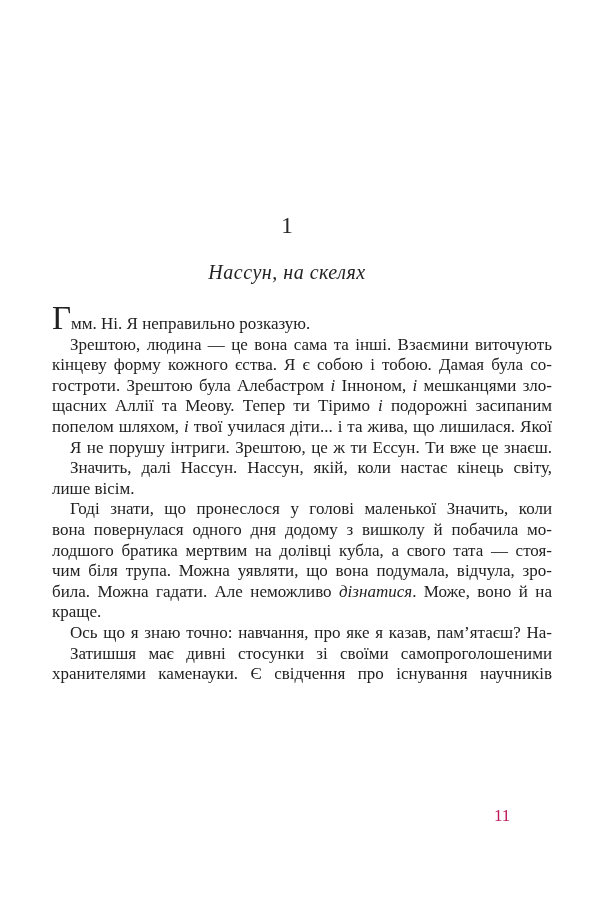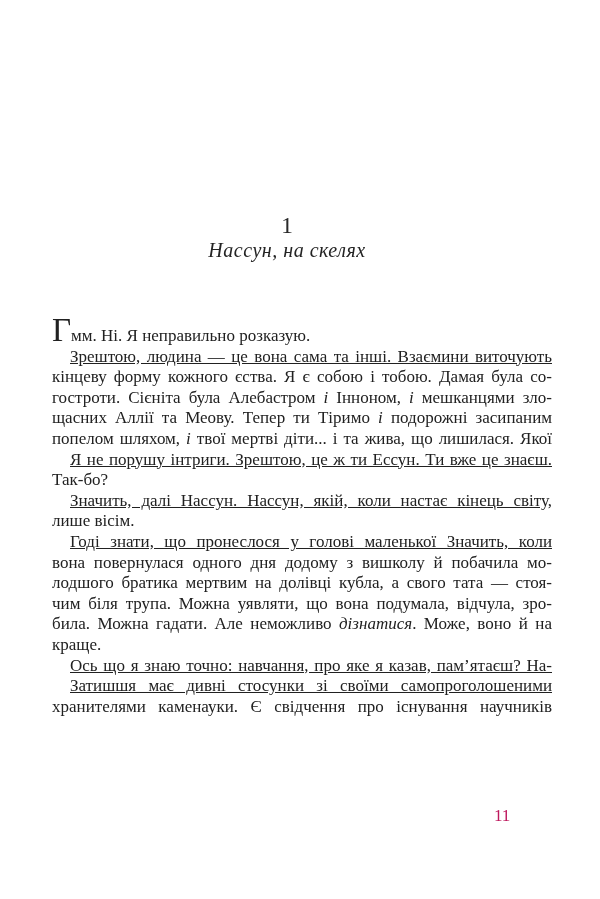--- a/index.html
+++ b/index.html
@@ -19,38 +19,39 @@
     position: absolute;
     left: 37px; top: 212px; width: 500px;
     text-align: center;
   }
   .chapter-number {
     font-size: 24px;
     line-height: 26px;
     color: #2a2a2a;
   }
   .chapter-title {
+    margin-top: 22px;
     font-style: italic;
     font-size: 20px;
     line-height: 24px;
     letter-spacing: 0.5px;
     color: #242424;
   }
   .text-block {
     position: absolute;
-    left: 52px; top: 320px; width: 500px;
+    left: 52px; top: 308px; width: 500px;
     font-size: 17px;
     line-height: 20.6px;
   }
   .line {
     text-align: justify;
     text-align-last: left;
   }
   .line.just { text-align-last: justify; }
-  .line.ind  { text-indent: 18px; text-decoration: underline; }
+  .line.ind  { text-indent: 18px; }
   .initial {
     font-size: 33px;
     line-height: 20.6px;
   }
   .line i { font-style: italic; }
   .page-number {
     position: absolute;
     left: 494px; top: 806px;
     font-size: 17px;
     line-height: 20px;
@@ -64,25 +65,24 @@
 
   <div class="heading">
     <div class="chapter-number">1</div>
     <div class="chapter-title">Нассун, на скелях</div>
   </div>
 
   <div class="text-block">
       <div class="line"><span class="initial">Г</span><span>мм. Ні. Я неправильно розказую.</span></div>
       <div class="line ind just"><span>Зрештою, людина — це вона сама та інші. Взаємини виточують</span></div>
       <div class="line just"><span>кінцеву форму кожного єства. Я є собою і тобою. Дамая була со-</span></div>
-      <div class="line just"><span>гостроти. Сієніта була Алебастром </span><i>і</i><span> Інноном, </span><i>і</i><span> мешканцями зло-</span></div>
+      <div class="line just"><span>гостроти. Зрештою була Алебастром </span><i>і</i><span> Інноном, </span><i>і</i><span> мешканцями зло-</span></div>
       <div class="line just"><span>щасних Аллії та Меову. Тепер ти Тіримо </span><i>і</i><span> подорожні засипаним</span></div>
-      <div class="line just"><span>попелом шляхом, </span><i>і</i><span> твої мертві діти... і та жива, що лишилася. Якої</span></div>
+      <div class="line just"><span>попелом шляхом, </span><i>і</i><span> твої училася діти... і та жива, що лишилася. Якої</span></div>
       <div class="line ind just"><span>Я не порушу інтриги. Зрештою, це ж ти Ессун. Ти вже це знаєш.</span></div>
-      <div class="line"><span>Так-бо?</span></div>
       <div class="line ind just"><span>Значить, далі Нассун. Нассун, якій, коли настає кінець світу,</span></div>
       <div class="line"><span>лише вісім.</span></div>
       <div class="line ind just"><span>Годі знати, що пронеслося у голові маленької Значить, коли</span></div>
       <div class="line just"><span>вона повернулася одного дня додому з вишколу й побачила мо-</span></div>
       <div class="line just"><span>лодшого братика мертвим на долівці кубла, а свого тата — стоя-</span></div>
       <div class="line just"><span>чим біля трупа. Можна уявляти, що вона подумала, відчула, зро-</span></div>
       <div class="line just"><span>била. Можна гадати. Але неможливо </span><i>дізнатися</i><span>. Може, воно й на</span></div>
       <div class="line"><span>краще.</span></div>
       <div class="line ind just"><span>Ось що я знаю точно: навчання, про яке я казав, пам’ятаєш? На-</span></div>
       <div class="line ind just"><span>Затишшя має дивні стосунки зі своїми самопроголошеними</span></div>

